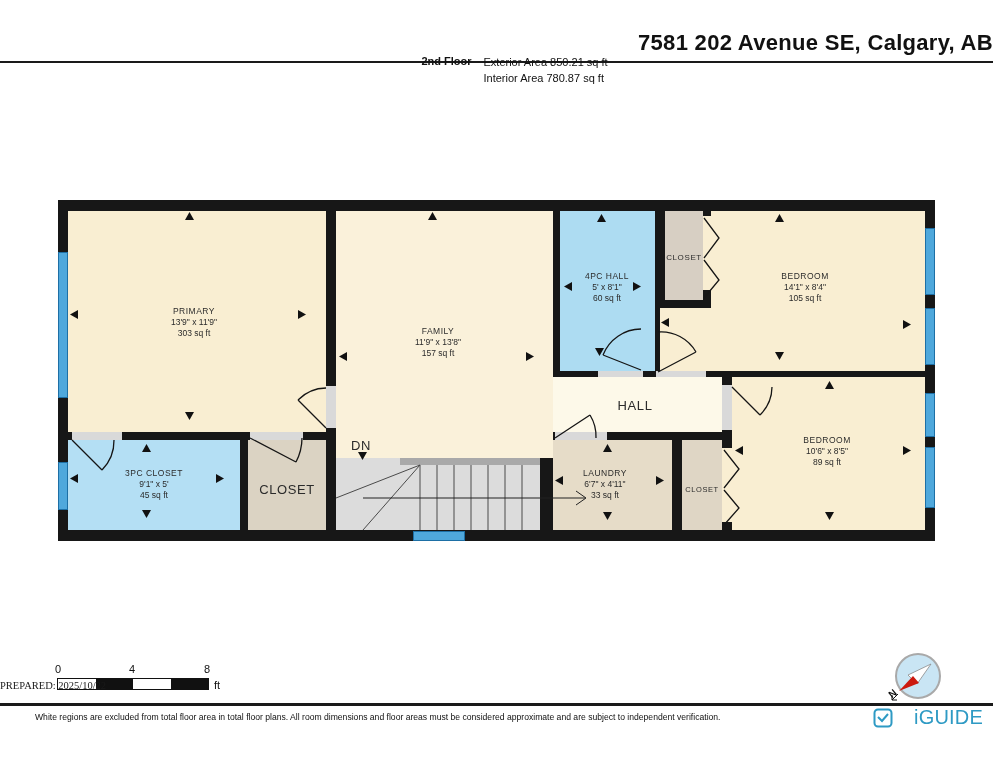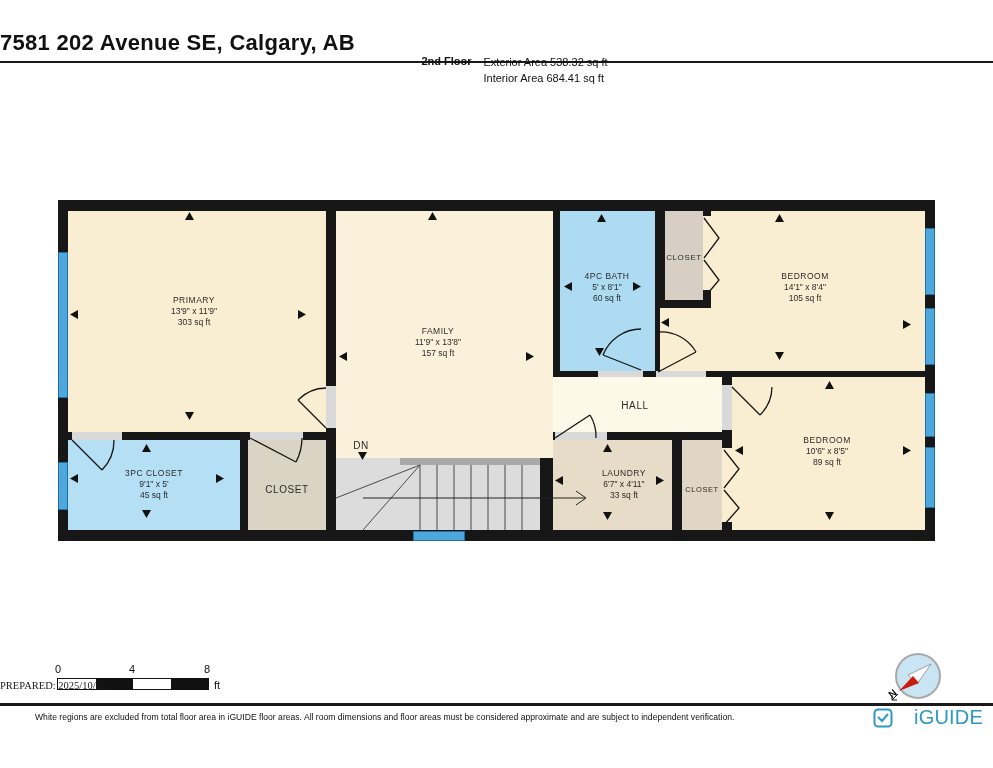--- a/index.html
+++ b/index.html
@@ -1,36 +1,36 @@
 <!DOCTYPE html>
 <html><head>
 <meta charset="utf-8">
 <style>
   html,body{margin:0;padding:0;}
   body{width:993px;height:768px;background:#ffffff;position:relative;
        font-family:"Liberation Sans","DejaVu Sans",sans-serif;color:#111;}
   .abs{position:absolute;}
   
-  #title{top:30px;left:0;width:100%;text-align:left;font-size:22px;font-weight:bold;letter-spacing:0.3px;}
+  #title{top:30px;left:0;width:100%;text-align:right;font-size:22px;font-weight:bold;letter-spacing:0.3px;}
   #header-rule{top:61px;left:0;width:993px;height:2px;background:#1a1a1a;}
   #subheader{top:54px;left:0;width:100%;display:flex;justify-content:center;}
   #subheader .inner{display:flex;gap:12px;transform:translateX(18px);}
   #floor-label{font-size:11px;font-weight:bold;padding-top:1px;}
   .area-lines{font-size:11px;line-height:16px;}
   
   #plan{top:200px;left:58px;width:877px;height:341px;background:#171717;}
   .room{position:absolute;}
   .window{position:absolute;background:#4FA8DC;border:1px solid #1D6FA5;box-sizing:border-box;}
   .opening{position:absolute;background:#D9D9D9;}
   .floorpatch{position:absolute;background:#F9EED2;}
   #plan svg.overlay{position:absolute;left:0;top:0;}
   .rlabel{position:absolute;transform:translate(-50%,-50%);text-align:center;
           font-size:8.5px;line-height:1.3;color:#2b2b2b;white-space:nowrap;}
   .rlabel .rname{letter-spacing:0.5px;}
-  .slabel{position:absolute;transform:translate(-50%,-50%);font-size:10px;
+  .slabel{position:absolute;transform:translate(-50%,-50%);font-size:13px;
           letter-spacing:0.6px;color:#2b2b2b;white-space:nowrap;}
   
   #scalebar-ticks{top:663px;left:0;height:12px;}
   .tick{position:absolute;font-size:11px;transform:translateX(-50%);}
   #scalebar{top:678px;left:57px;width:150px;height:10px;border:1px solid #111;display:flex;box-sizing:content-box;}
   #scalebar .seg{width:37.5px;height:100%;}
   #scale-unit{top:679px;left:214px;font-size:11px;}
   #prepared{top:680px;left:0;width:100%;text-align:left;font-size:10.5px;color:#1a1a1a;font-family:Liberation Serif, serif;}
   #compass{top:650px;left:886px;}
   #north-label{top:688px;left:889px;font-size:10px;font-weight:bold;transform:rotate(-40deg);}
@@ -42,22 +42,22 @@
 </style>
 </head>
 <body>
 
 <div class="abs" id="title">7581 202 Avenue SE, Calgary, AB</div>
 <div class="abs" id="header-rule"></div>
 <div class="abs" id="subheader">
   <div class="inner">
     <div id="floor-label">2nd Floor</div>
     <div class="area-lines">
-      <div>Exterior Area 538.32 sq ft</div>
-      <div>Interior Area 684.41 sq ft</div>
+      <div>Exterior Area 850.21 sq ft</div>
+      <div>Interior Area 780.87 sq ft</div>
     </div>
   </div>
 </div>
 
 <div class="abs" id="plan">
 
   <div class="room" style="left:10px;top:11px;width:258px;height:221px;background:#F9EED2;"></div>
   <div class="room" style="left:278px;top:11px;width:217px;height:247px;background:#FAF1DA;"></div>
   <div class="room" style="left:502px;top:11px;width:95px;height:160px;background:#ADDCF2;"></div>
   <div class="room" style="left:607px;top:11px;width:38px;height:89px;background:#D7CFC3;"></div>
@@ -146,51 +146,51 @@
         <use href="#arr-l" x="12" y="274"></use>
         <use href="#arr-r" x="158" y="274"></use>
       <use href="#arr-u" x="545" y="244"></use>
         <use href="#arr-d" x="545" y="312"></use>
         <use href="#arr-l" x="497" y="276"></use>
         <use href="#arr-r" x="598" y="276"></use>
       <use href="#arr-d" x="300" y="252"></use>
     </g>
   </svg>
 
-  <div class="rlabel" style="left:136px;top:112px">
+  <div class="rlabel" style="left:136px;top:123px">
     <div class="rname">PRIMARY</div>
     <div>13'9" x 11'9"</div>
     <div>303 sq ft</div>
   </div>
   <div class="rlabel" style="left:380px;top:143px">
     <div class="rname">FAMILY</div>
     <div>11'9" x 13'8"</div>
     <div>157 sq ft</div>
   </div>
   <div class="rlabel" style="left:549px;top:88px">
-    <div class="rname">4PC BATH</div>
+    <div class="rname">4PC HALL</div>
     <div>5' x 8'1"</div>
     <div>60 sq ft</div>
   </div>
   <div class="rlabel" style="left:96px;top:285px">
     <div class="rname">3PC CLOSET</div>
     <div>9'1" x 5'</div>
     <div>45 sq ft</div>
   </div>
   <div class="rlabel" style="left:747px;top:88px">
     <div class="rname">BEDROOM</div>
     <div>14'1" x 8'4"</div>
     <div>105 sq ft</div>
   </div>
   <div class="rlabel" style="left:769px;top:252px">
     <div class="rname">BEDROOM</div>
     <div>10'6" x 8'5"</div>
     <div>89 sq ft</div>
   </div>
-  <div class="rlabel" style="left:566px;top:285px">
+  <div class="rlabel" style="left:547px;top:285px">
     <div class="rname">LAUNDRY</div>
     <div>6'7" x 4'11"</div>
     <div>33 sq ft</div>
   </div>
   <div class="slabel" style="left:626px;top:57px;font-size:8px;">CLOSET</div>
   <div class="slabel" style="left:229px;top:289px">CLOSET</div>
   <div class="slabel" style="left:644px;top:289px;font-size:7.5px;">CLOSET</div>
   <div class="slabel" style="left:577px;top:205px">HALL</div>
   <div class="slabel" style="left:303px;top:245px">DN</div>
 </div>
@@ -212,20 +212,20 @@
 
 <svg class="abs" id="compass" width="60" height="56" viewBox="0 0 60 56">
   <circle cx="32" cy="26" r="22" fill="#C9E5F4" stroke="#A9A9A9" stroke-width="2"></circle>
   <polygon points="45,14 22,25 31,34" fill="#ffffff" stroke="#8a8a8a" stroke-width="0.8"></polygon>
   <polygon points="27,26 33,33 13,41" fill="#CC1A0F"></polygon>
   <path d="M12,44 L6,50 M6,50 L11,50 M6,50 L6,45" stroke="#111" stroke-width="1" fill="none"></path>
 </svg>
 <div class="abs" id="north-label">N</div>
 
 <div class="abs" id="footer-rule"></div>
-<div class="abs" id="disclaimer">White regions are excluded from total floor area in iGUIDE floor areas. All room dimensions and floor areas must be considered approximate and are subject to independent verification.</div>
+<div class="abs" id="disclaimer">White regions are excluded from total floor area in total floor plans. All room dimensions and floor areas must be considered approximate and are subject to independent verification.</div>
 <div class="abs" id="brand">
   <svg width="20" height="20" viewBox="0 0 20 20">
     <rect x="1.5" y="1.5" width="17" height="17" rx="3.5" fill="none" stroke="#2E9AC4" stroke-width="2"></rect>
     <path d="M5,9 L9,13 L15,6" fill="none" stroke="#2E9AC4" stroke-width="2"></path>
   </svg>
   <span id="brand-text">iGUIDE</span>
 </div>
 
 </body></html>

